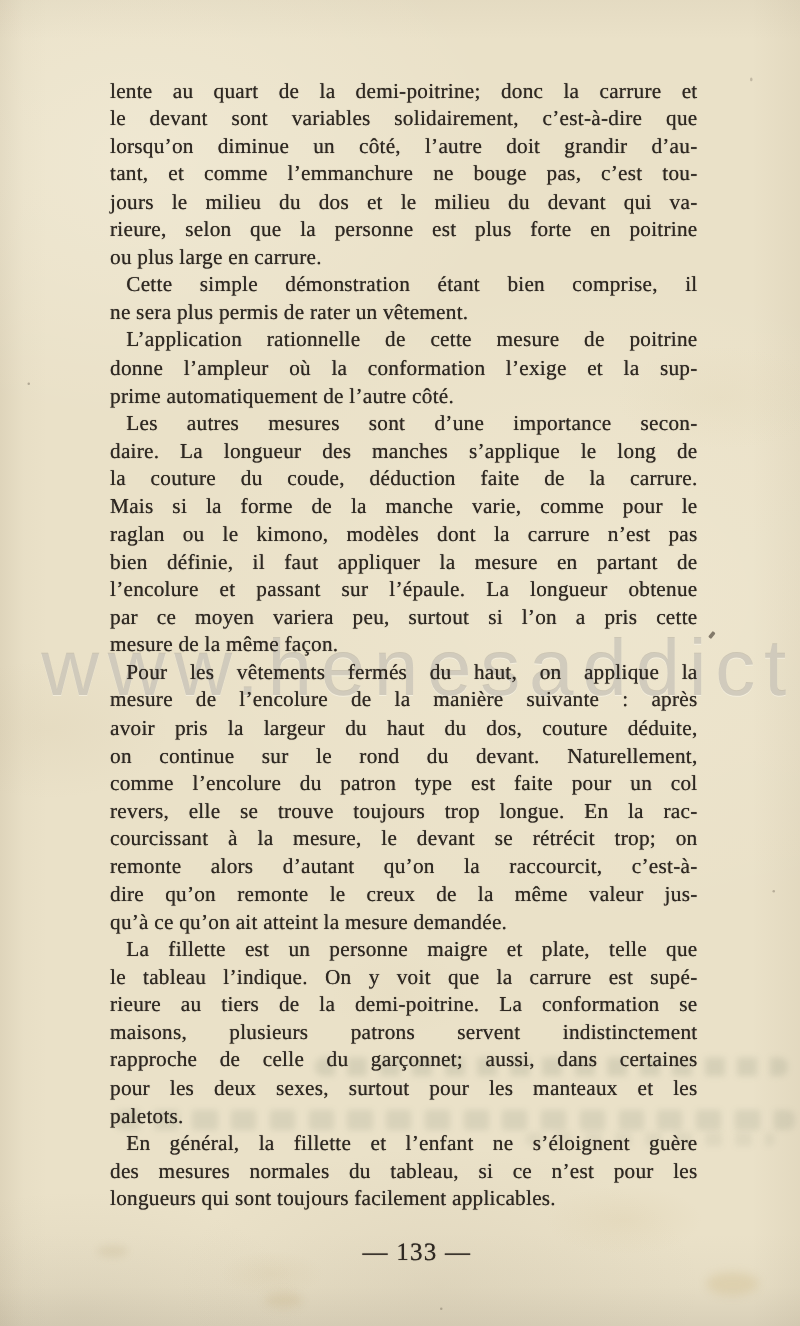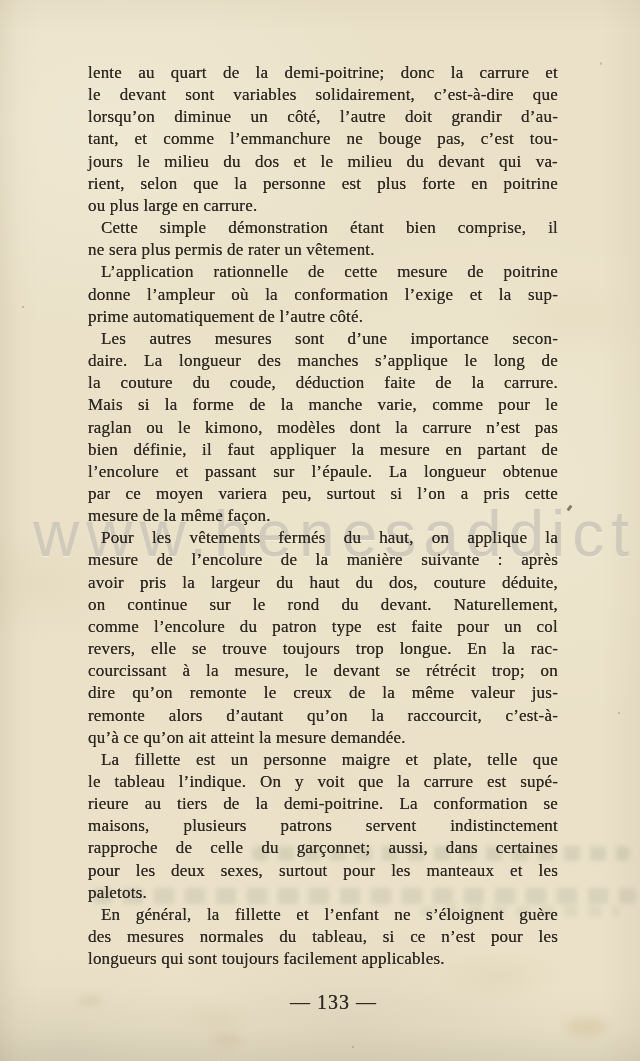--- a/index.html
+++ b/index.html
@@ -99,21 +99,21 @@
   <div class="ghost g2"></div>
   <div class="ghost g3"></div>
 
   <div class="text-column">
       <div class="para">
         <div class="line">lente au quart de la demi-poitrine; donc la carrure et</div>
         <div class="line">le devant sont variables solidairement, c’est-à-dire que</div>
         <div class="line">lorsqu’on diminue un côté, l’autre doit grandir d’au-</div>
         <div class="line">tant, et comme l’emmanchure ne bouge pas, c’est tou-</div>
         <div class="line">jours le milieu du dos et le milieu du devant qui va-</div>
-        <div class="line">rient, selon que la personne est plus forte en poitrine</div>
+        <div class="line">rieure, selon que la personne est plus forte en poitrine</div>
         <div class="line last">ou plus large en carrure.</div>
       </div>
       <div class="para">
         <div class="line indent">Cette simple démonstration étant bien comprise, il</div>
         <div class="line last">ne sera plus permis de rater un vêtement.</div>
       </div>
       <div class="para">
         <div class="line indent">L’application rationnelle de cette mesure de poitrine</div>
         <div class="line">donne l’ampleur où la conformation l’exige et la sup-</div>
         <div class="line last">prime automatiquement de l’autre côté.</div>
@@ -130,22 +130,22 @@
         <div class="line last">mesure de la même façon.</div>
       </div>
       <div class="para">
         <div class="line indent">Pour les vêtements fermés du haut, on applique la</div>
         <div class="line">mesure de l’encolure de la manière suivante : après</div>
         <div class="line">avoir pris la largeur du haut du dos, couture déduite,</div>
         <div class="line">on continue sur le rond du devant. Naturellement,</div>
         <div class="line">comme l’encolure du patron type est faite pour un col</div>
         <div class="line">revers, elle se trouve toujours trop longue. En la rac-</div>
         <div class="line">courcissant à la mesure, le devant se rétrécit trop; on</div>
+        <div class="line">remonte alors d’autant qu’on la raccourcit, c’est-à-</div>
         <div class="line">dire qu’on remonte le creux de la même valeur jus-</div>
-        <div class="line">remonte alors d’autant qu’on la raccourcit, c’est-à-</div>
         <div class="line last">qu’à ce qu’on ait atteint la mesure demandée.</div>
       </div>
       <div class="para">
         <div class="line indent">La fillette est un personne maigre et plate, telle que</div>
         <div class="line">le tableau l’indique. On y voit que la carrure est supé-</div>
         <div class="line">rieure au tiers de la demi-poitrine. La conformation se</div>
         <div class="line">maisons, plusieurs patrons servent indistinctement</div>
         <div class="line">rapproche de celle du garçonnet; aussi, dans certaines</div>
         <div class="line">pour les deux sexes, surtout pour les manteaux et les</div>
         <div class="line last">paletots.</div>

